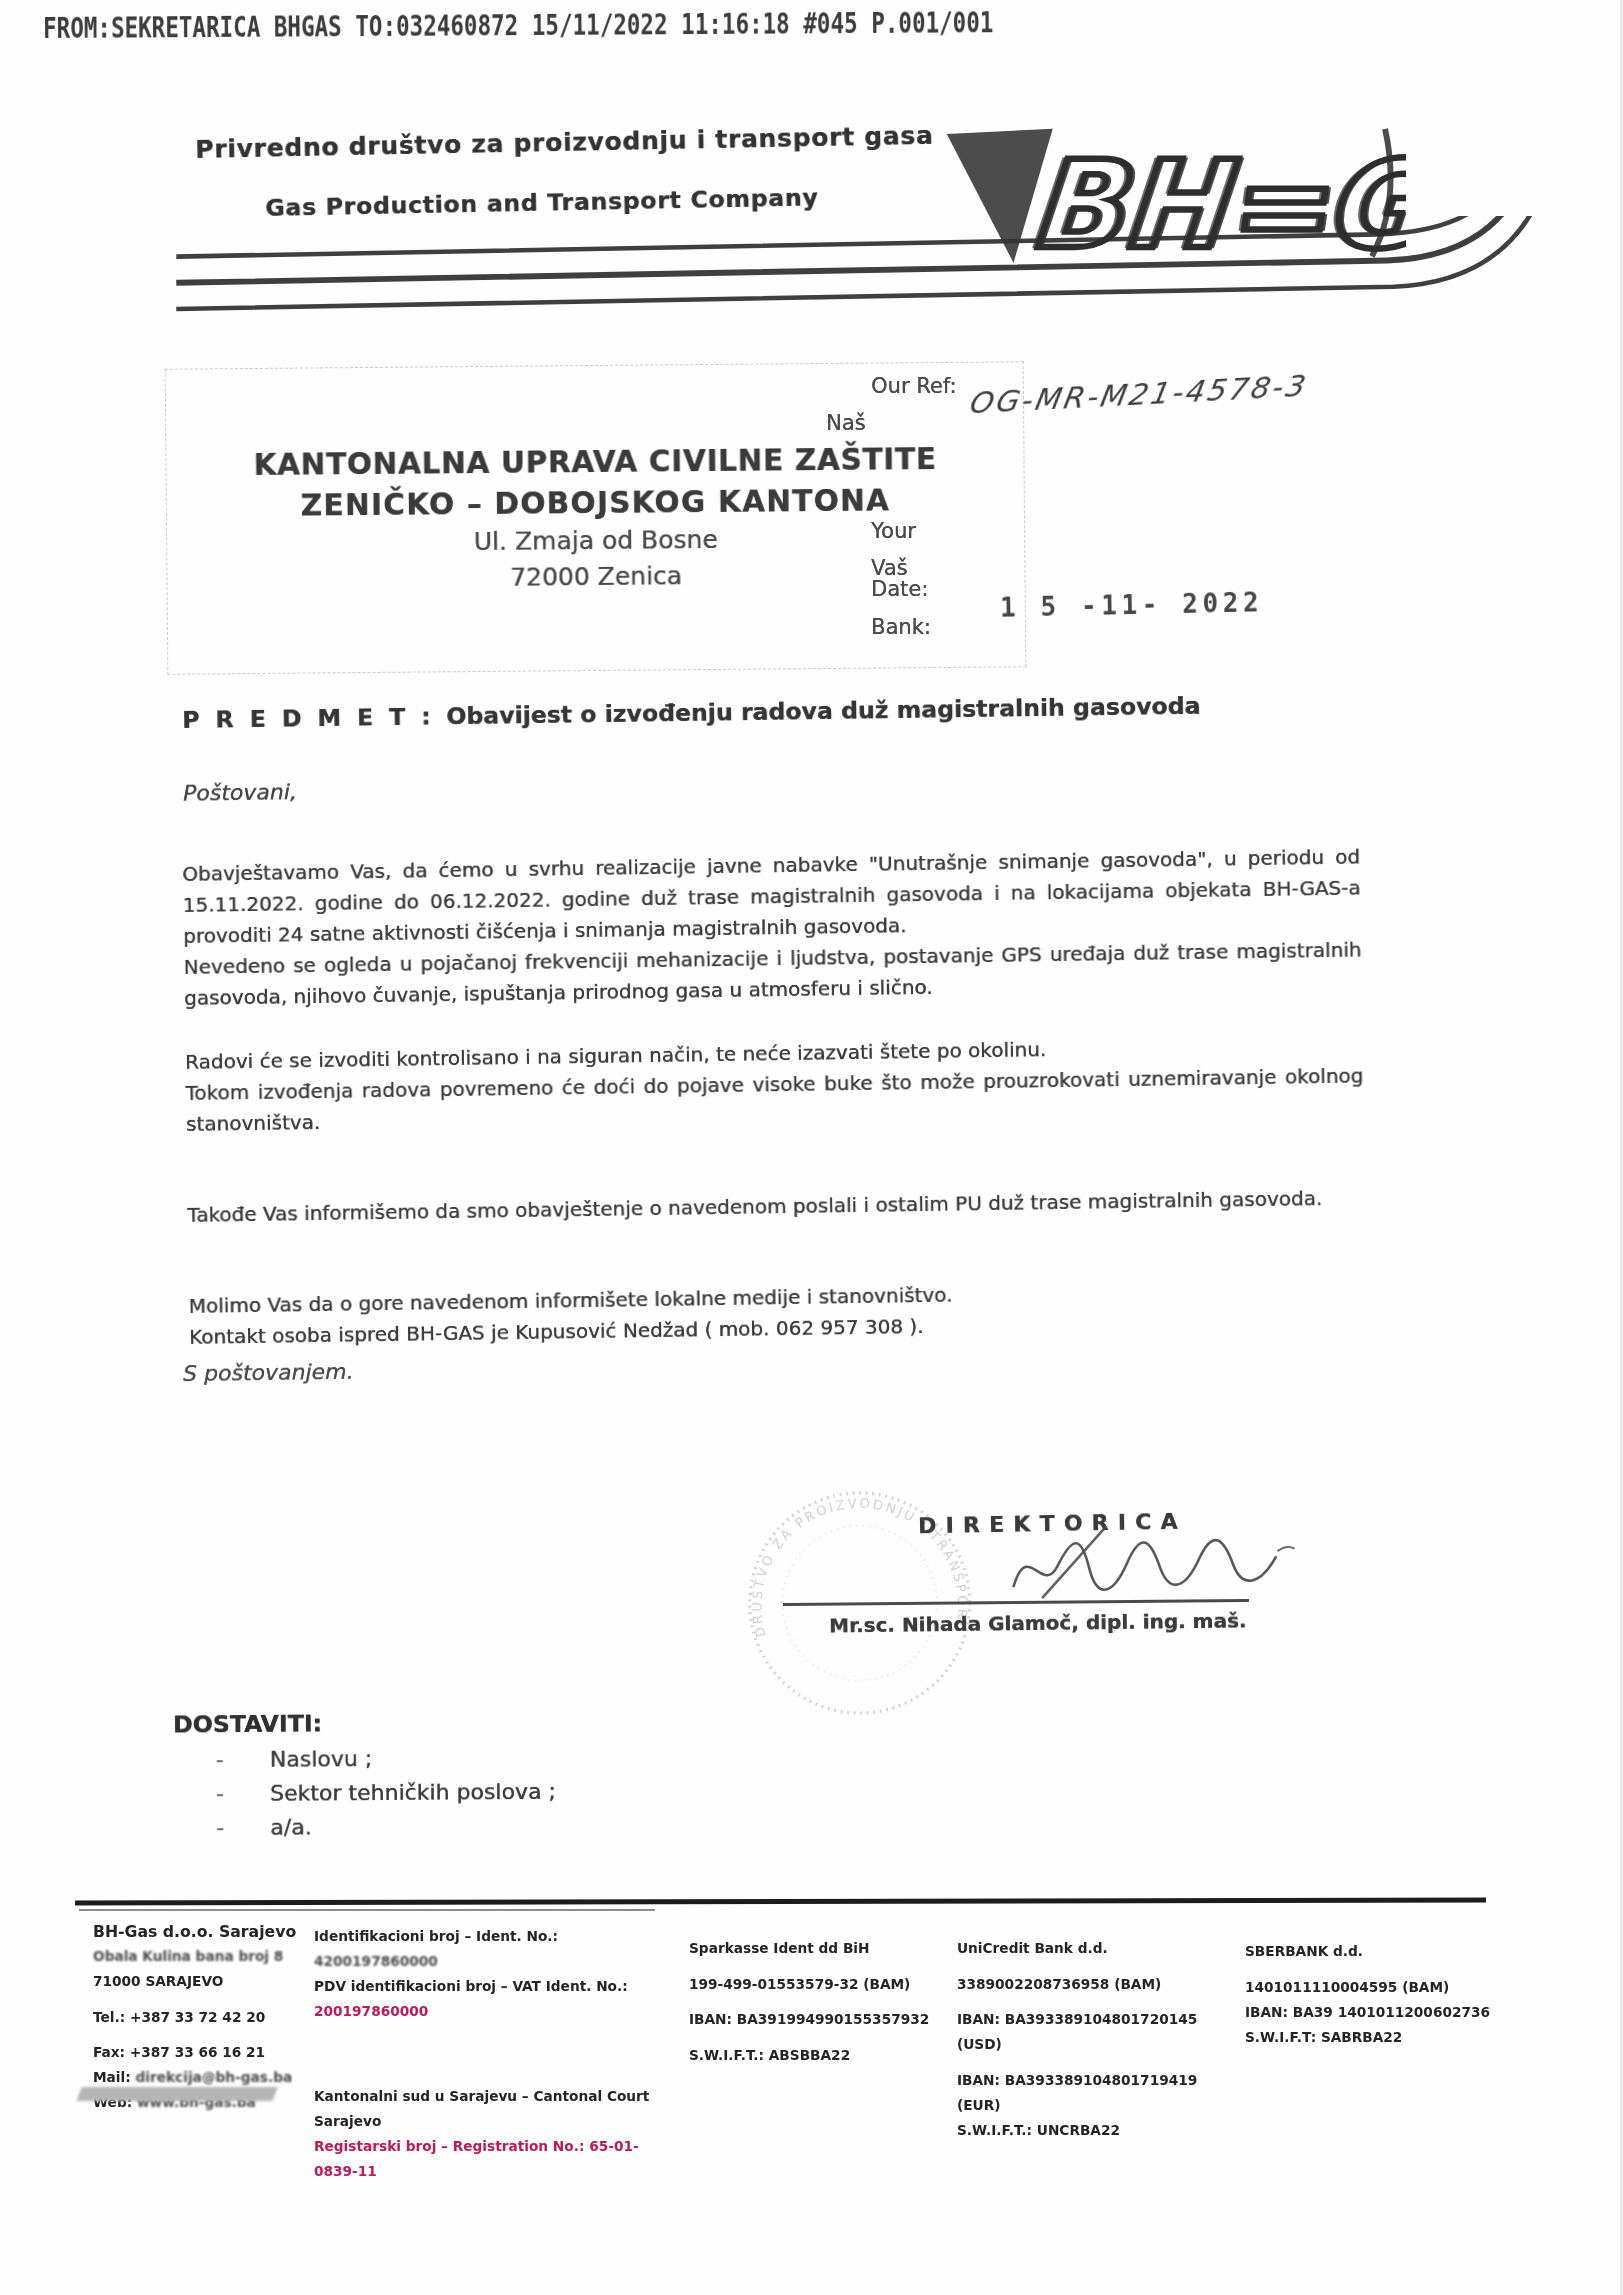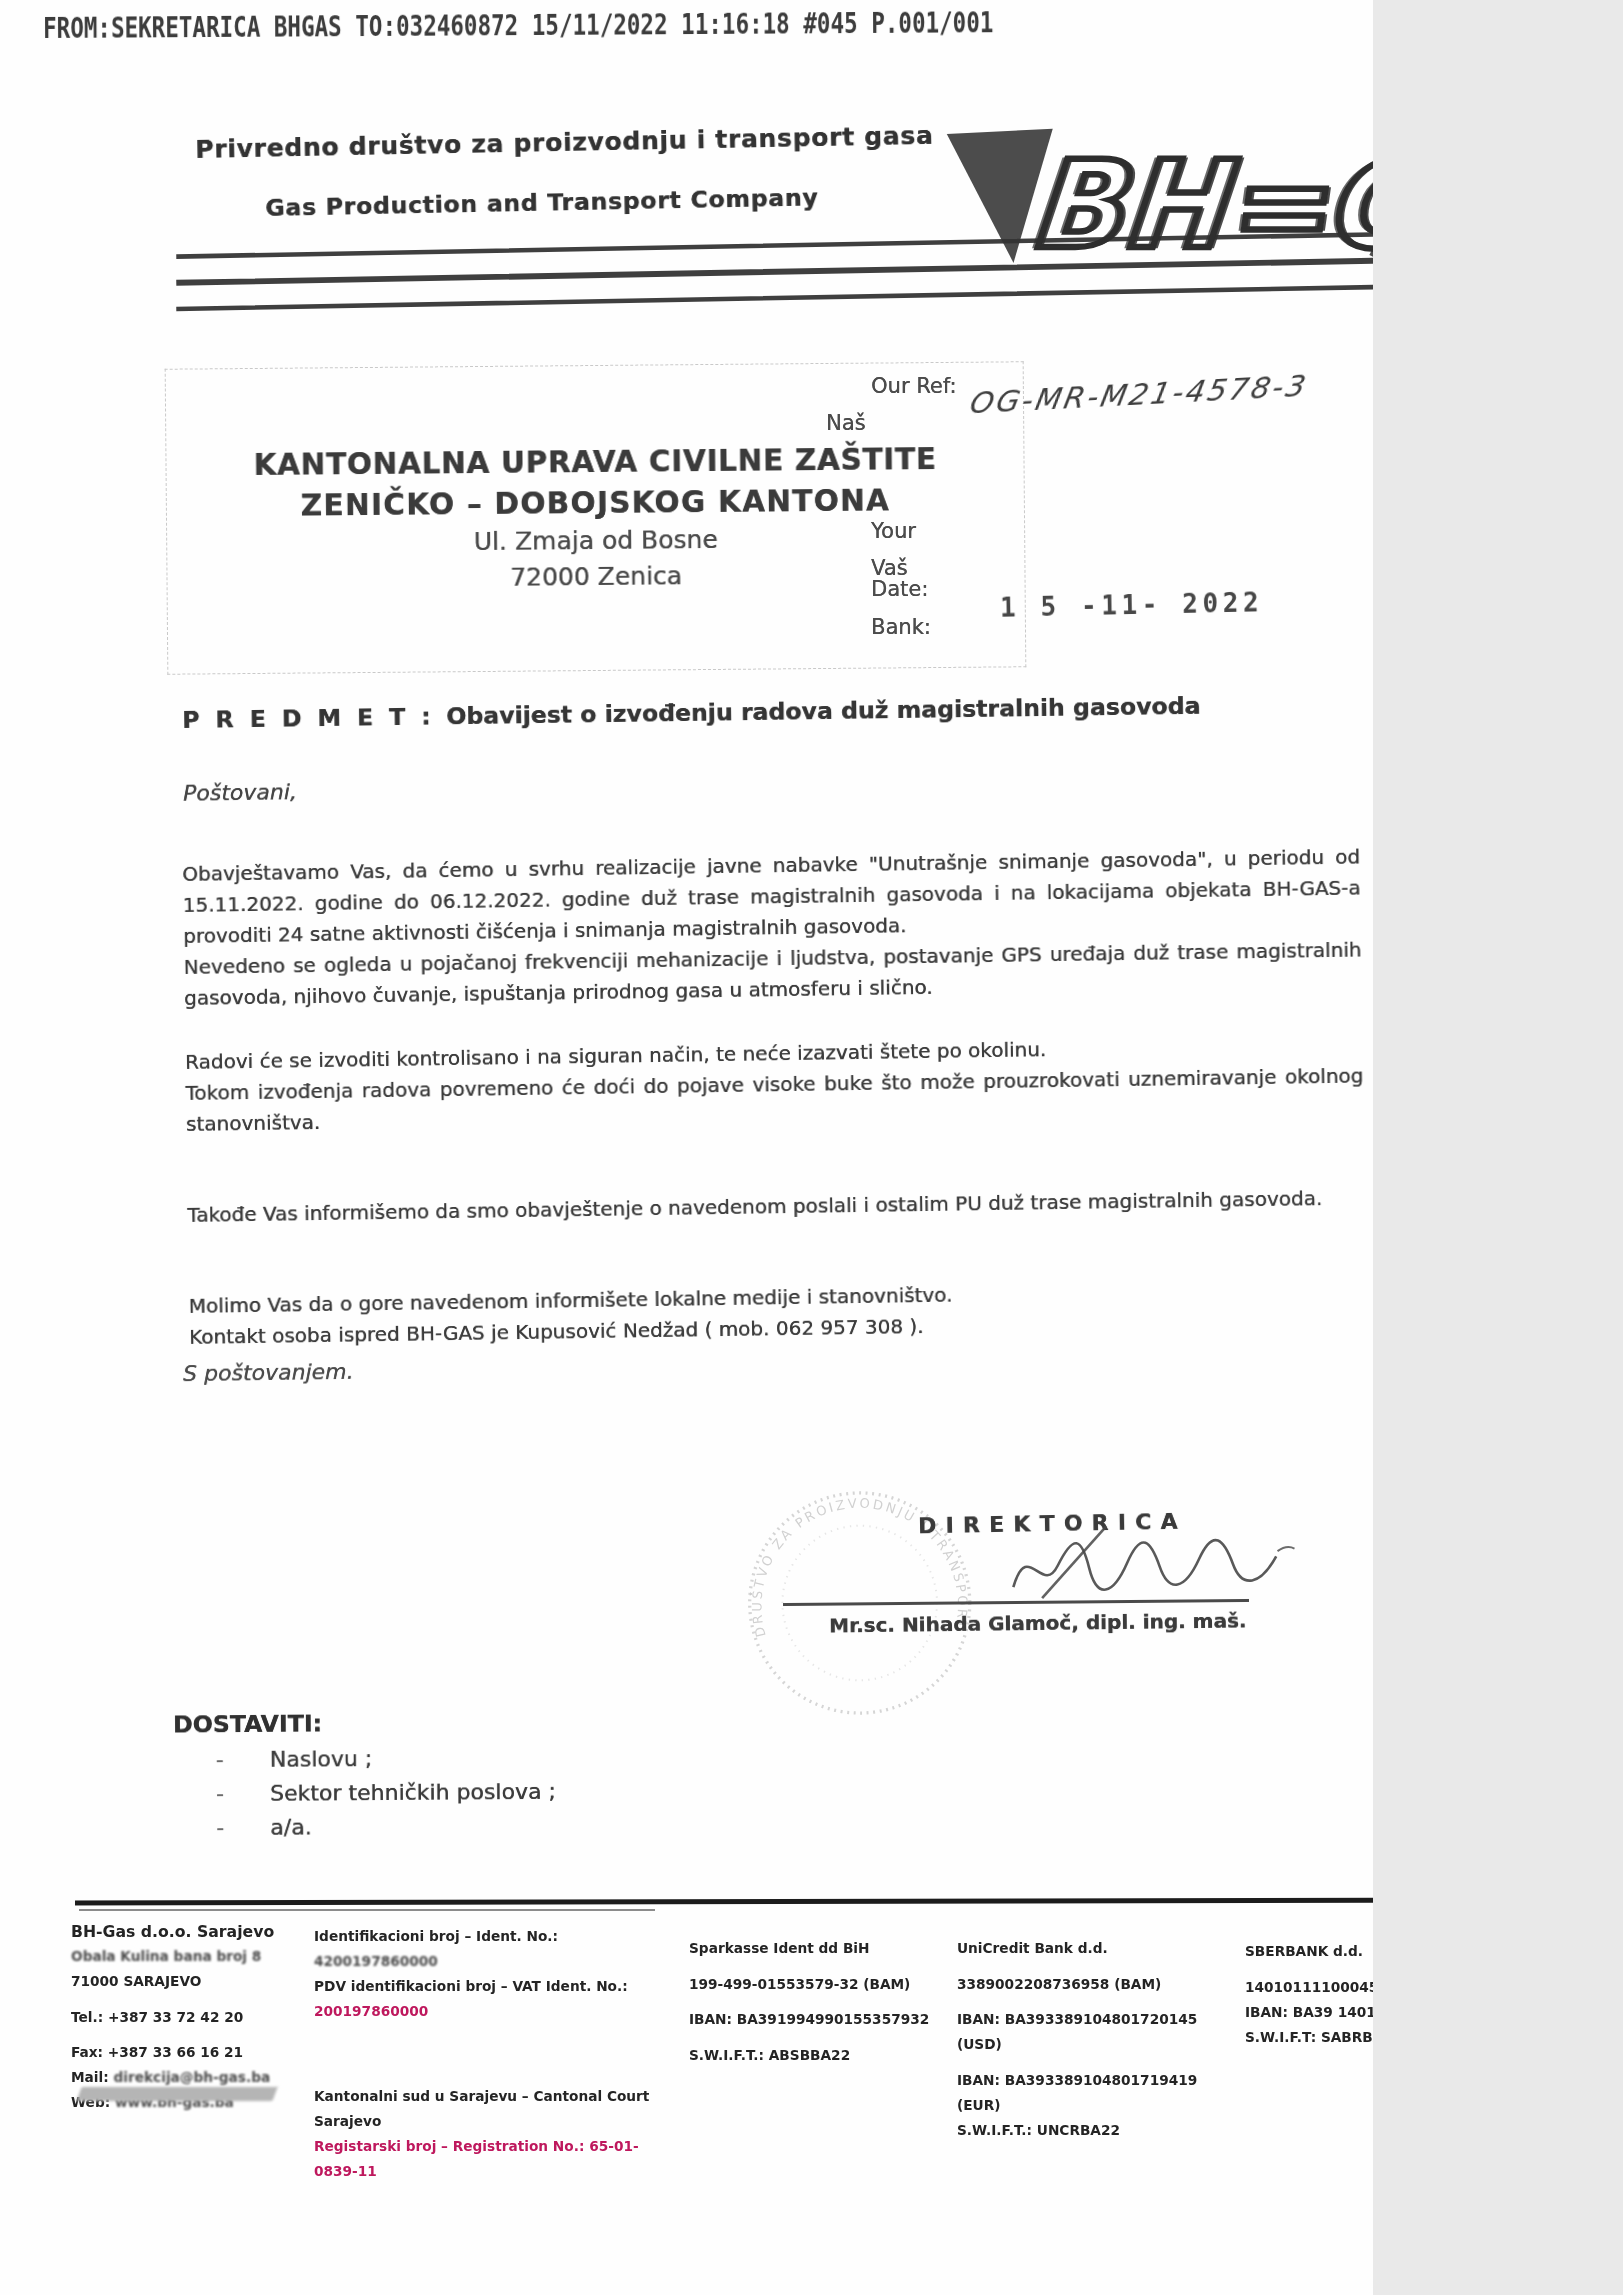--- a/index.html
+++ b/index.html
@@ -1,17 +1,17 @@
 <!DOCTYPE html>
 <html style="font-size:10.5px"><head>
 <meta charset="utf-8">
 <style>
   html,body{margin:0;padding:0;background:#e9e9e9;}
   .page{
-    position:relative; width:1373px; height:2295px; background:#fefefe;
+    position:relative; width:1620px; height:2295px; background:#fefefe;
     font-family:"DejaVu Sans", sans-serif; color:#3a3a3a; overflow:hidden;
   }
   .abs{position:absolute;}
   .scanink{text-shadow:0.3px 0 0 currentColor; filter:blur(0.2px);}
 
   
   .fax{
     top:11.8px; left:43px; font-family:"DejaVu Sans Mono", monospace;
     font-size:27.5px; font-weight:bold; color:#3c3c3c; white-space:nowrap;
     transform:rotate(-0.35deg) scaleX(0.82); transform-origin:left top;
@@ -84,21 +84,21 @@
   .dlist{top:1746px; left:216px; font-size:22px; color:#3b3b3b; transform:rotate(-0.4deg);}
   .ditem{display:flex; gap:41px; margin-bottom:9.2px;}
   .ditem .dash{width:13px; color:#6a6a6a;}
 
   
   .frule{top:1899px; left:75px; width:1411px; height:4.6px; background:#1c1c1c;
          transform:rotate(-0.12deg); filter:blur(0.3px);}
   .frule2{top:1909px; left:79px; width:576px; height:2px; background:#8b8b8b;
           filter:blur(0.7px);}
   .fcol{font-size:13.7px; font-weight:bold; color:#242424; line-height:25px; filter:blur(0.2px);}
-  .fc1{top:1919px; left:71px; width:229px;}
+  .fc1{top:1919px; left:93px; width:229px;}
   .fc2{top:1924px; left:314px; width:353px;}
   .fc3{top:1936px; left:689px; width:262px;}
   .fc4{top:1936px; left:957px; width:288px;}
   .fc5{top:1939px; left:1245px; width:288px;}
   .fc-name{font-size:15.7px;}
   .blurline{filter:blur(1px); color:#4a4a4a;}
   .softline{filter:blur(0.6px); color:#be185d;}
   .fgap{height:10.5px;}
   .smudge{top:2087px; left:79px; width:196px; height:14.4px; background:#b5b5b5;
           filter:blur(1.6px); transform:skewX(-20deg);}

